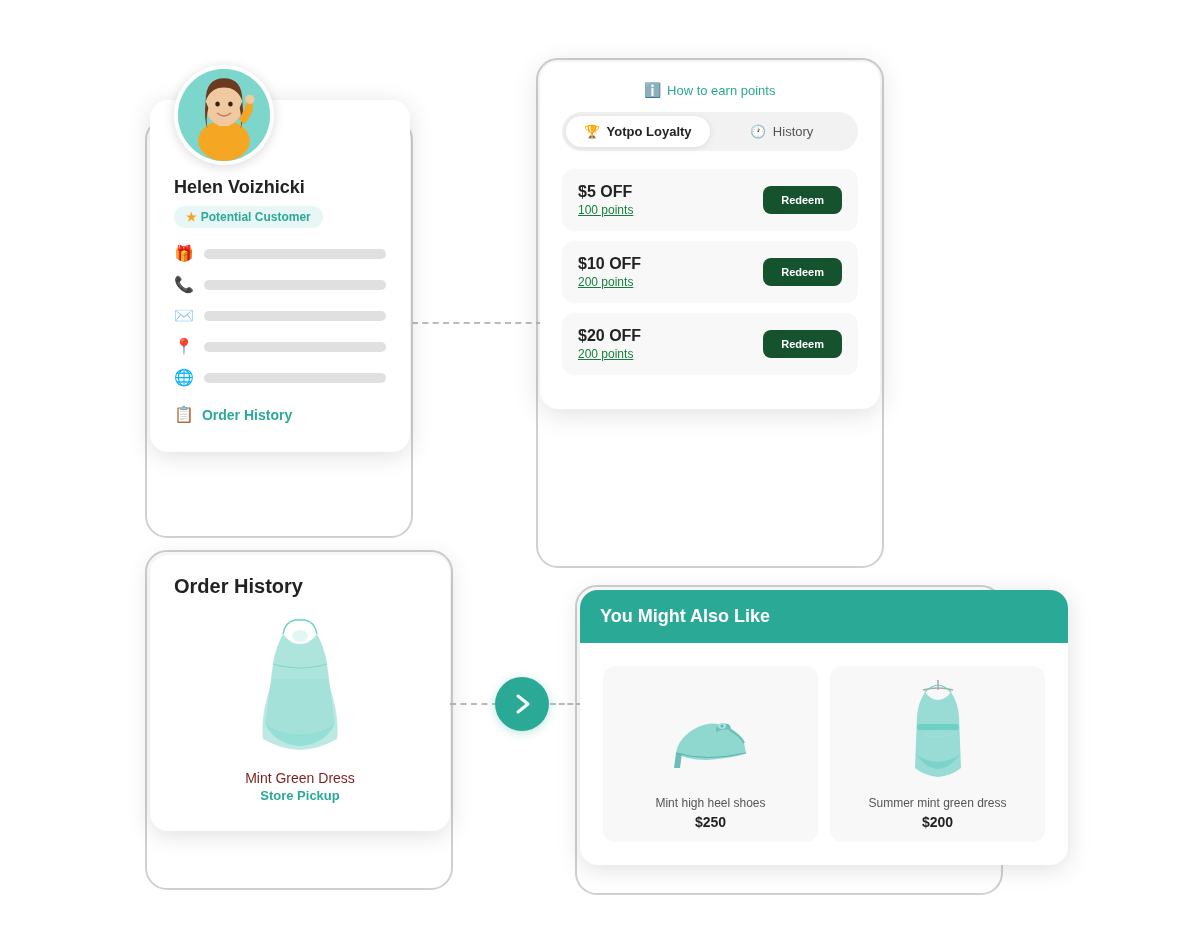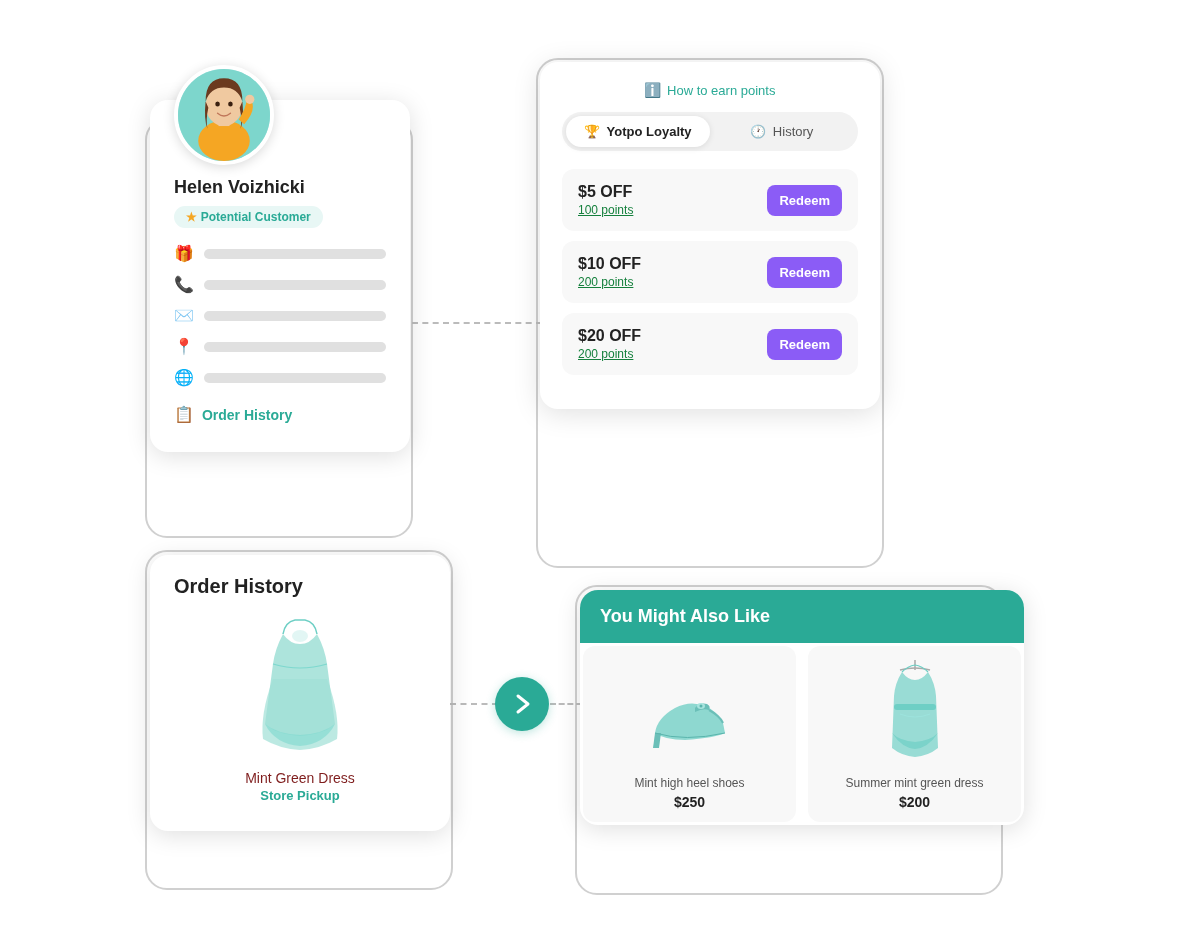--- a/index.html
+++ b/index.html
@@ -191,26 +191,26 @@
     }
 
     .coupon-info .points {
       font-size: 12px;
       color: #15803d;
       margin-top: 2px;
       text-decoration: underline;
     }
 
     .redeem-btn {
-      background: #8b5cf6;
+      background: #14532d;
       color: #fff;
       border: none;
       border-radius: 8px;
-      padding: 8px 12px;
-      font-size: 13px;
+      padding: 8px 18px;
+      font-size: 11px;
       font-weight: 600;
       cursor: pointer;
     }
 
     
     .order-history-card {
       position: absolute;
       top: 555px;
       left: 150px;
       width: 300px;
@@ -254,39 +254,39 @@
       color: #2aaa96;
       font-weight: 600;
       margin-top: 2px;
     }
 
     
     .recommendations-card {
       position: absolute;
       top: 590px;
       left: 580px;
-      width: 444px;
+      width: 488px;
       background: #fff;
       border-radius: 18px;
       box-shadow: 0 4px 24px rgba(0,0,0,0.13);
       overflow: hidden;
       z-index: 2;
     }
 
     .rec-header {
       background: #2aaa96;
       color: #fff;
       font-size: 18px;
       font-weight: 700;
       padding: 16px 20px;
     }
 
     .rec-items {
       display: flex;
-      padding: 3px;
+      padding: 23px;
       gap: 12px;
     }
 
     .rec-item {
       flex: 1;
       background: #f8f8f8;
       border-radius: 12px;
       padding: 12px;
       text-align: center;
     }

